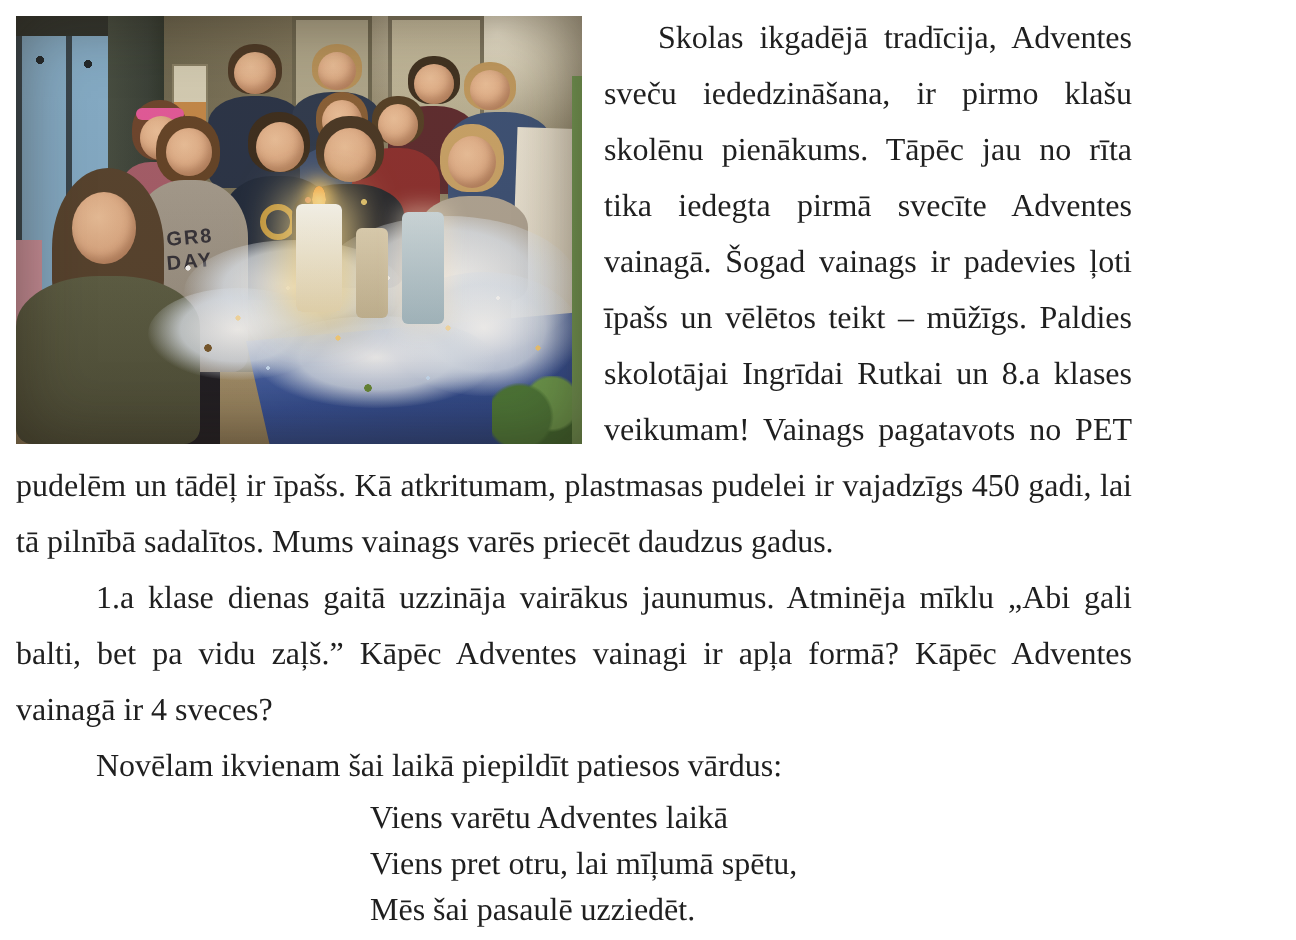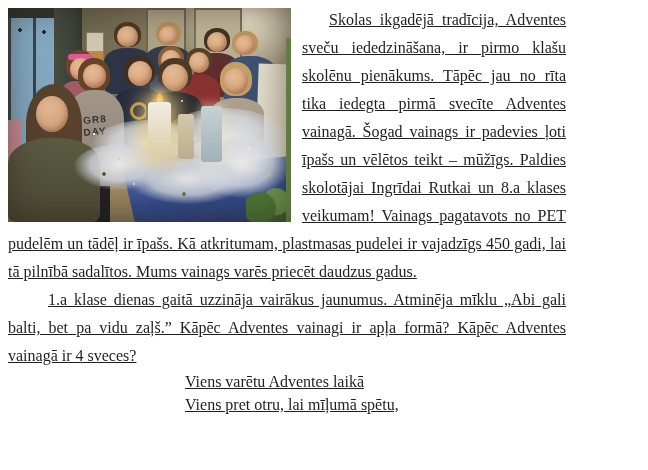--- a/index.html
+++ b/index.html
@@ -1,21 +1,20 @@
 <!DOCTYPE html>
 <html><head>
 <meta charset="utf-8">
 <style>
   html,body { margin:0; padding:0; background:#ffffff; }
   .page {
     position:relative; width:578px; height:470px; overflow:hidden;
     background:#ffffff; box-sizing:border-box; padding:6px 12px 0 8px;
     font-family:"Liberation Serif", serif; font-size:16px; line-height:28px;
     color:#1f1f1f;
-    text-decoration:underline;
   }
   .photo-float { float:left; width:294px; height:216px; }
   .photo {
     position:relative; width:283px; height:214px; margin-top:2px;
     overflow:hidden; background:#7c7560;
   }
   .abs { position:absolute; }
   .face {
     border-radius:50%;
     background:radial-gradient(circle at 40% 35%, #f0c49e, #d79d77);
@@ -127,20 +126,22 @@
       <div class="abs" style="left:193px;top:98px;width:21px;height:56px;background:linear-gradient(#d3e0e5,#a9c0ca);border-radius:3px;box-shadow:0 0 10px 3px rgba(255,240,210,.45);"></div>
 
       <div class="abs" style="left:238px;top:180px;width:46px;height:34px;background:radial-gradient(circle at 30% 60%, #4d7c3a 0 40%, transparent 45%), radial-gradient(circle at 65% 40%, #6fa050 0 35%, transparent 40%), radial-gradient(circle at 80% 75%, #3f6b30 0 38%, transparent 43%);"></div>
       <div class="abs" style="left:278px;top:30px;width:5px;height:184px;background:#76a058;"></div>
       <div class="abs" style="left:0;top:0;right:0;bottom:0;box-shadow:inset 0 0 34px rgba(35,25,15,.5);background:linear-gradient(rgba(120,90,40,.06), rgba(60,40,20,.12));"></div>
     </div>
   </div>
 
   <p class="para p-first">Skolas ikgadējā tradīcija, Adventes sveču iededzināšana, ir pirmo klašu skolēnu pienākums. Tāpēc jau no rīta tika iedegta pirmā svecīte Adventes vainagā. Šogad vainags ir padevies ļoti īpašs un vēlētos teikt – mūžīgs. Paldies skolotājai Ingrīdai Rutkai un 8.a klases veikumam! Vainags pagatavots no PET pudelēm un tādēļ ir īpašs. Kā atkritumam, plastmasas pudelei ir vajadzīgs 450 gadi, lai tā pilnībā sadalītos. Mums vainags varēs priecēt daudzus gadus.</p>
   <p class="para p-ind">1.a klase dienas gaitā uzzināja vairākus jaunumus. Atminēja mīklu „Abi gali balti, bet pa vidu zaļš.” Kāpēc Adventes vainagi ir apļa formā? Kāpēc Adventes vainagā ir 4 sveces?</p>
+  <p class="para p-ind">Novēlam ikvienam šai laikā piepildīt patiesos vārdus:</p>
 
   <div class="poem">
     <div class="poem-line">Viens varētu Adventes laikā</div>
     <div class="poem-line">Viens pret otru, lai mīļumā spētu,</div>
+    <div class="poem-line">Mēs šai pasaulē uzziedēt.</div>
   </div>
 
 
 </div>
 
 </body></html>

